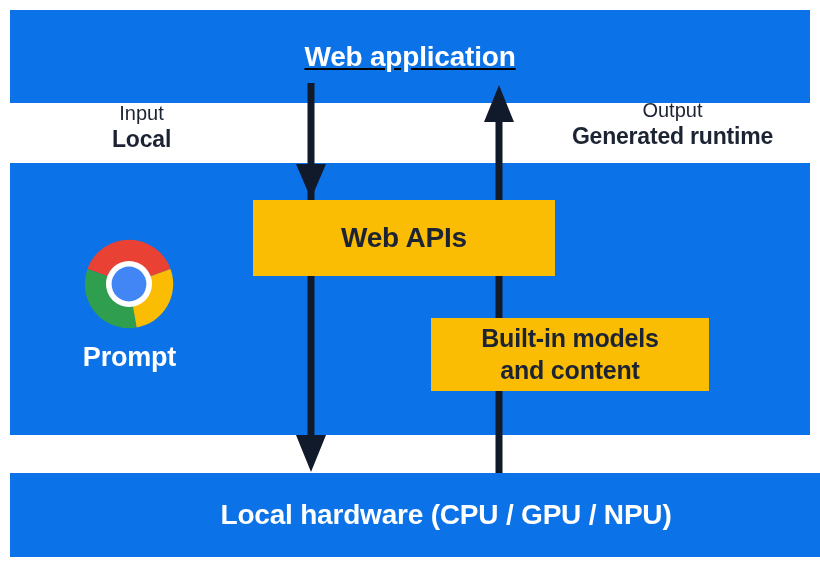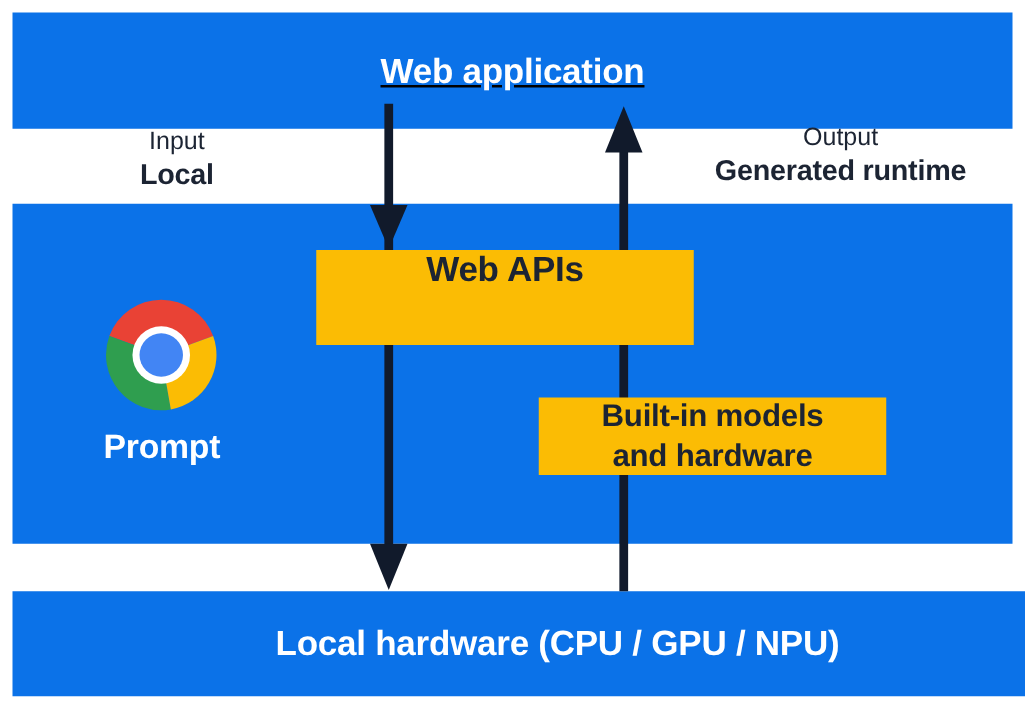--- a/index.html
+++ b/index.html
@@ -19,25 +19,25 @@
   .mid-section {
     position:absolute; left:10px; top:163px; width:800px; height:272px;
     background:#0b72e8; z-index:1;
   }
   .arrows-overlay {
     position:absolute; left:0; top:0; width:820px; height:566px;
     z-index:3; pointer-events:none;
   }
   .flow-box {
     position:absolute; background:#fbbc04; z-index:4;
-    display:flex; flex-direction:column; align-items:center; justify-content:flex-start;
+    display:flex; flex-direction:column; align-items:center; justify-content:center;
     color:#1c2433; font-weight:bold; text-align:center; letter-spacing:-0.2px;
   }
   .box-web-apis { left:253px; top:200px; width:302px; height:76px; font-size:28px; }
-  .box-builtin  { left:431px; top:318px; width:278px; height:62px; font-size:25px; line-height:1.26; }
+  .box-builtin  { left:431px; top:318px; width:278px; height:73px; font-size:25px; line-height:1.26; }
   .chrome-icon { position:absolute; left:82px; top:237px; z-index:2; }
   .browser-label {
     position:absolute; left:47px; top:342px; width:165px; text-align:center;
     color:#ffffff; font-weight:bold; font-size:27px; z-index:2; letter-spacing:-0.2px;
   }
   .io-label { position:absolute; color:#1c2433; z-index:2; line-height:1.18; }
   .io-left  { left:112px; top:102px; text-align:center; }
   .io-right { right:47px; top:99px;  text-align:center; }
   .io-caption { font-size:20px; font-weight:normal; }
   .io-value   { font-size:23px; font-weight:bold; letter-spacing:-0.2px; }
@@ -79,20 +79,20 @@
 
     <rect x="495.5" y="119" width="7" height="354" fill="#111a2b"></rect>
     <polygon points="484,122 514,122 499,85" fill="#111a2b"></polygon>
   </svg>
 
   <div class="flow-box box-web-apis">
     <span>Web APIs</span>
   </div>
   <div class="flow-box box-builtin">
     <span>Built-in models</span>
-    <span>and hardware</span>
+    <span>and content</span>
   </div>
 
   <div class="bar bar-bottom">
     <span class="bar-label">Local hardware (CPU / GPU / NPU)</span>
   </div>
 
 </div>
 
 </body></html>

